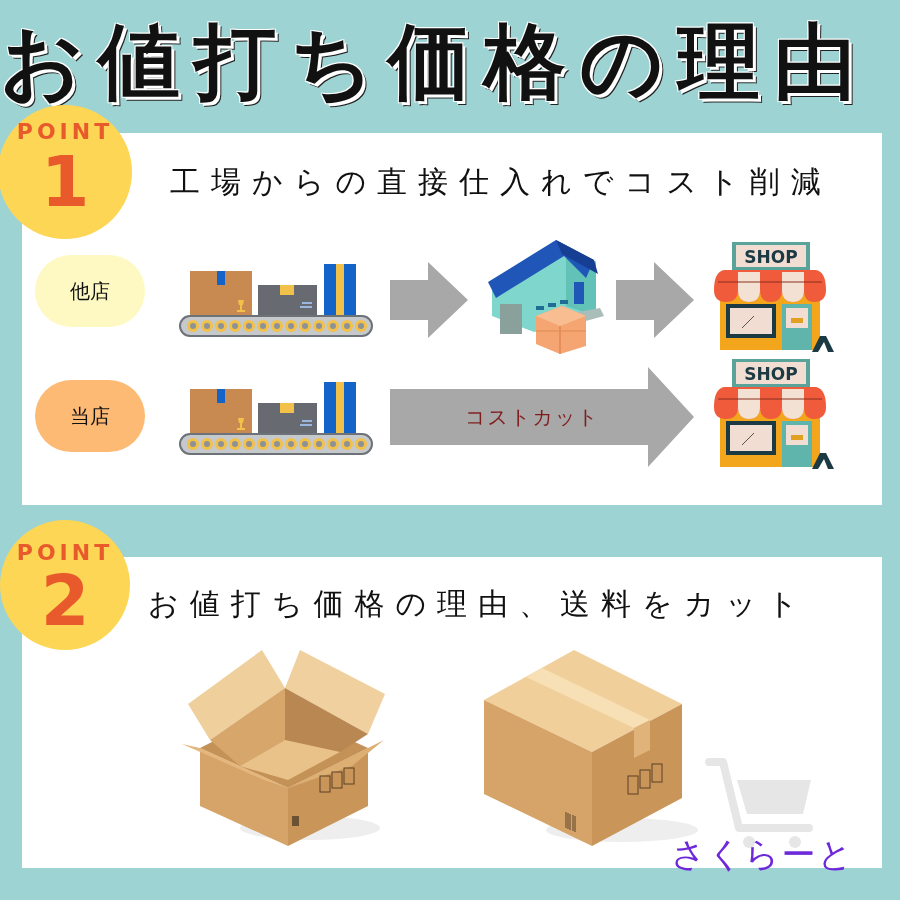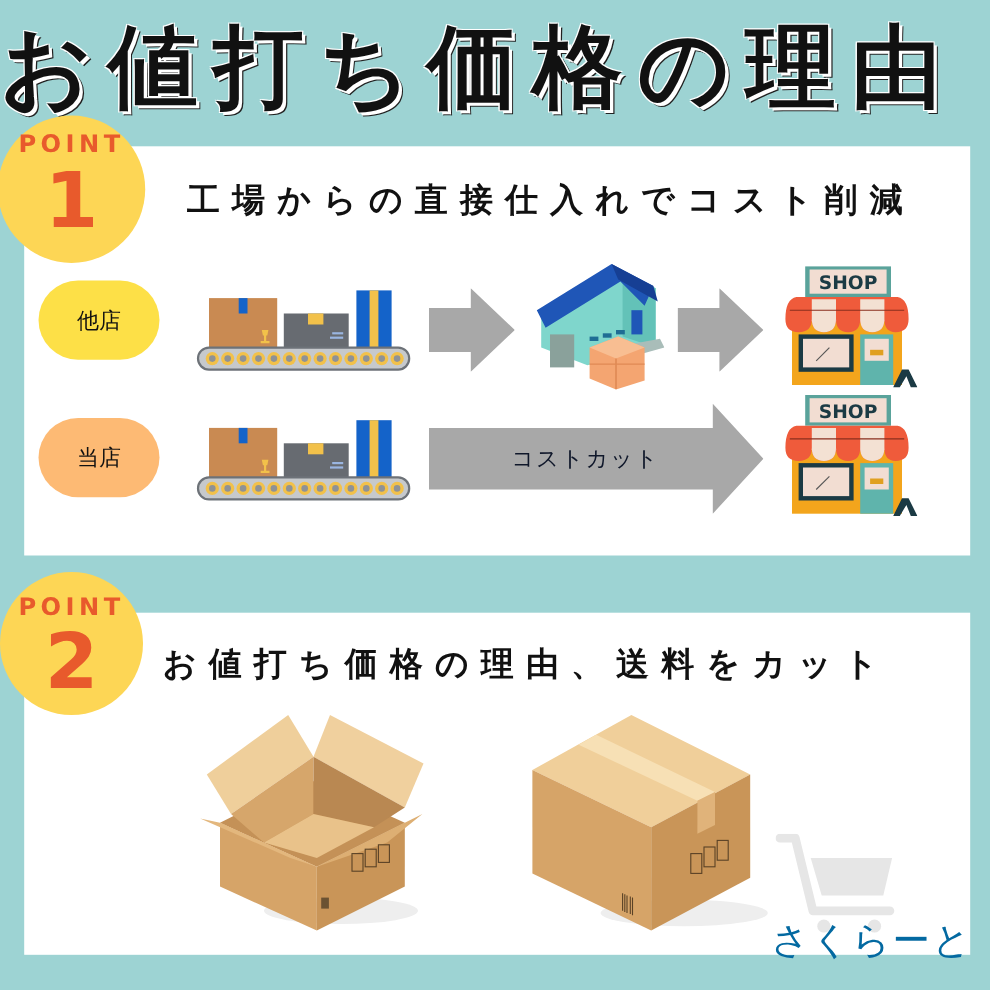--- a/index.html
+++ b/index.html
@@ -39,37 +39,37 @@
       font-size: 70px; font-family: "DejaVu Sans", sans-serif; line-height: 70px;
     }
     .b1 { left: -2px; top: 105px; width: 134px; height: 134px; }
     .b1 .pt { top: 14px; }
     .b1 .num { top: 42px; }
     .b2 { left: 0px; top: 520px; width: 130px; height: 130px; }
     .b2 .pt { top: 20px; }
     .b2 .num { top: 46px; }
     .heading {
       position: absolute; font-size: 30px; color: #111; letter-spacing: 11px;
-      white-space: nowrap; font-family: "DejaVu Sans", sans-serif; font-weight: bold;
+      white-space: nowrap; font-family: "DejaVu Sans", sans-serif;
     }
     .h1 { left: 170px; top: 162px; }
     .h2 { left: 148px; top: 584px; }
     .pill {
       position: absolute; width: 110px; height: 72px; border-radius: 36px;
       text-align: center; line-height: 72px; font-size: 20px; color: #111;
     }
-    .pill-other { left: 35px; top: 255px; background: #fde047; }
+    .pill-other { left: 35px; top: 255px; background: #fef9c3; }
     .pill-ours { left: 35px; top: 380px; background: #fdba74; }
     .icon { position: absolute; }
     .arrow-label {
-      position: absolute; left: 465px; top: 404px; font-size: 20px; color: #0f172a;
+      position: absolute; left: 465px; top: 404px; font-size: 20px; color: #7f1d1d;
       letter-spacing: 2px;
     }
     .watermark-text {
-      position: absolute; left: 701px; top: 832px; font-size: 34px; color: #0369a1;
+      position: absolute; left: 671px; top: 832px; font-size: 34px; color: #6d28d9;
       letter-spacing: 2px;
     }
   </style>
 </head>
 <body>
 
 <div class="title">お値打ち価格の理由</div>
 
 <div class="panel panel1"></div>
 <div class="point-badge b1">

